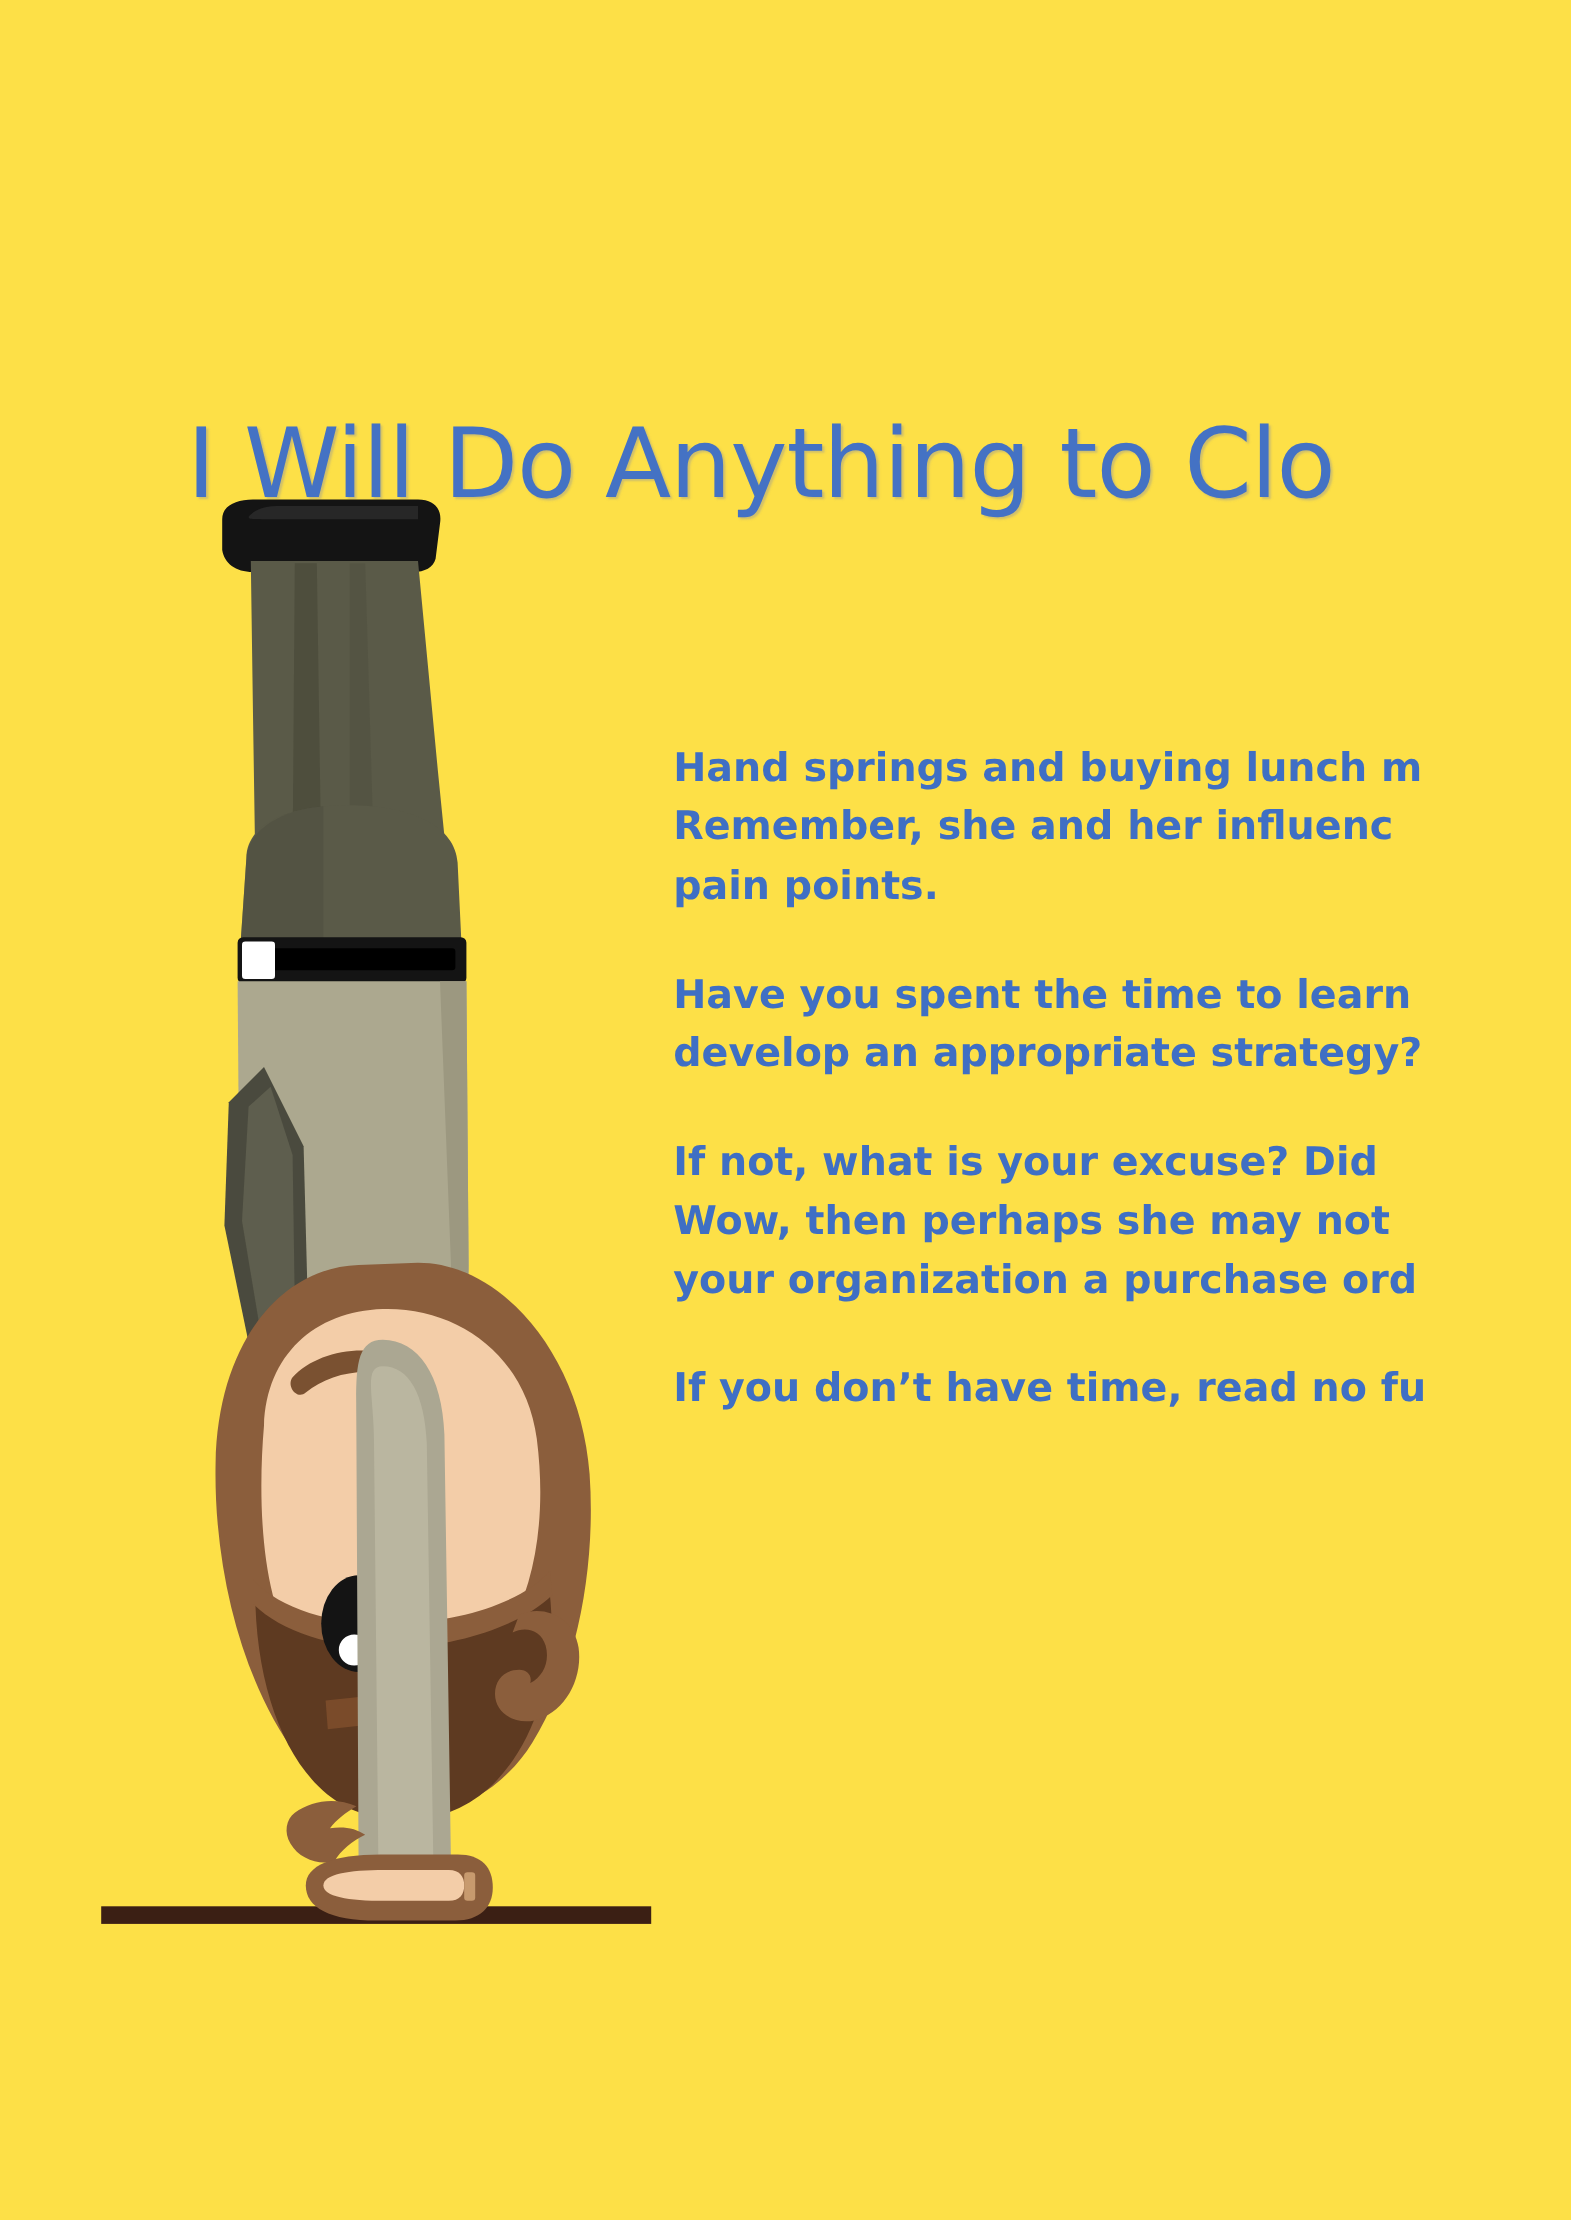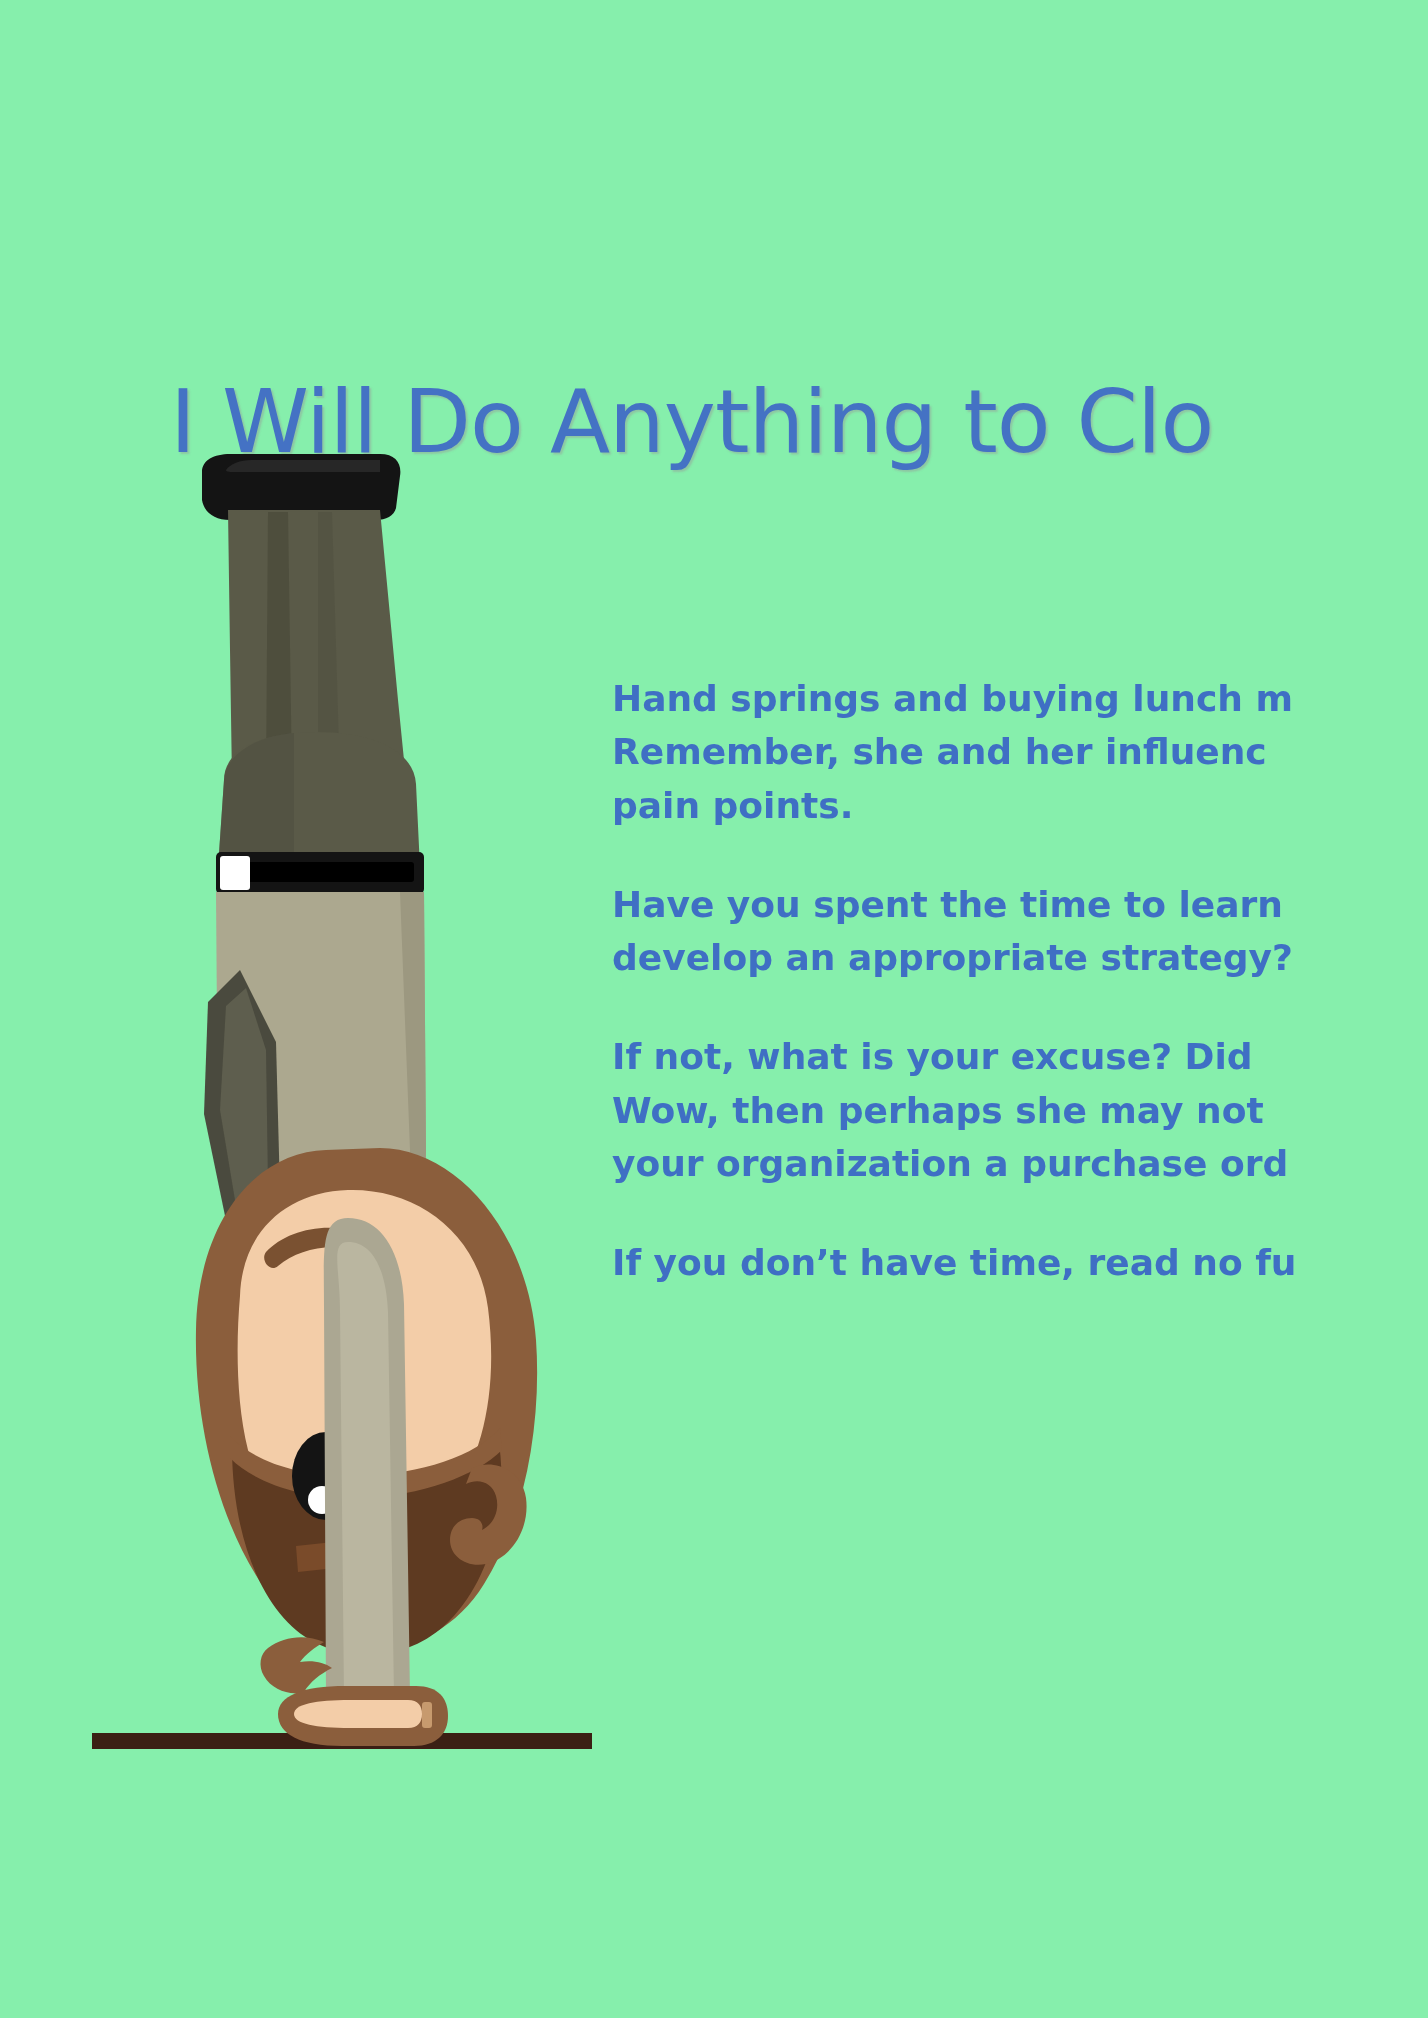--- a/index.html
+++ b/index.html
@@ -11,21 +11,21 @@
     width: 1428px;
     height: 2018px;
     position: relative;
     overflow: hidden;
     font-family: "Liberation Sans", sans-serif;
   }
 
   #slide {
     position: absolute;
     inset: 0;
-    background: #86efac;
+    background: #fde047;
     overflow: hidden;
   }
 
   
   #slide-title {
     position: absolute;
     left: 170px;
     top: 376px;
     width: 1600px;
     white-space: nowrap;

